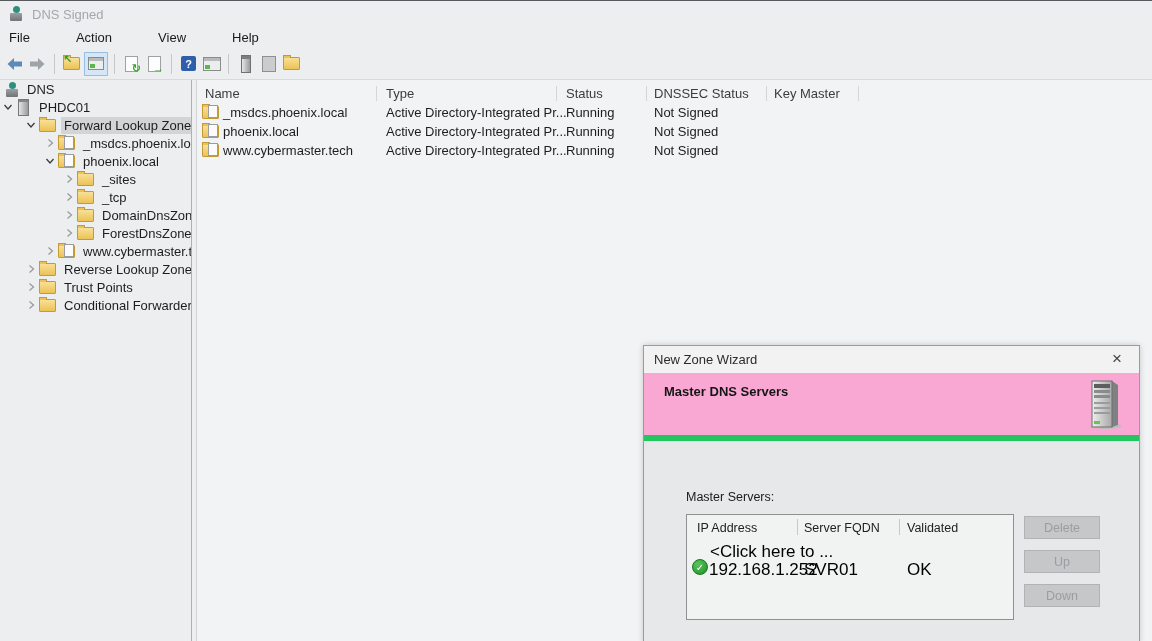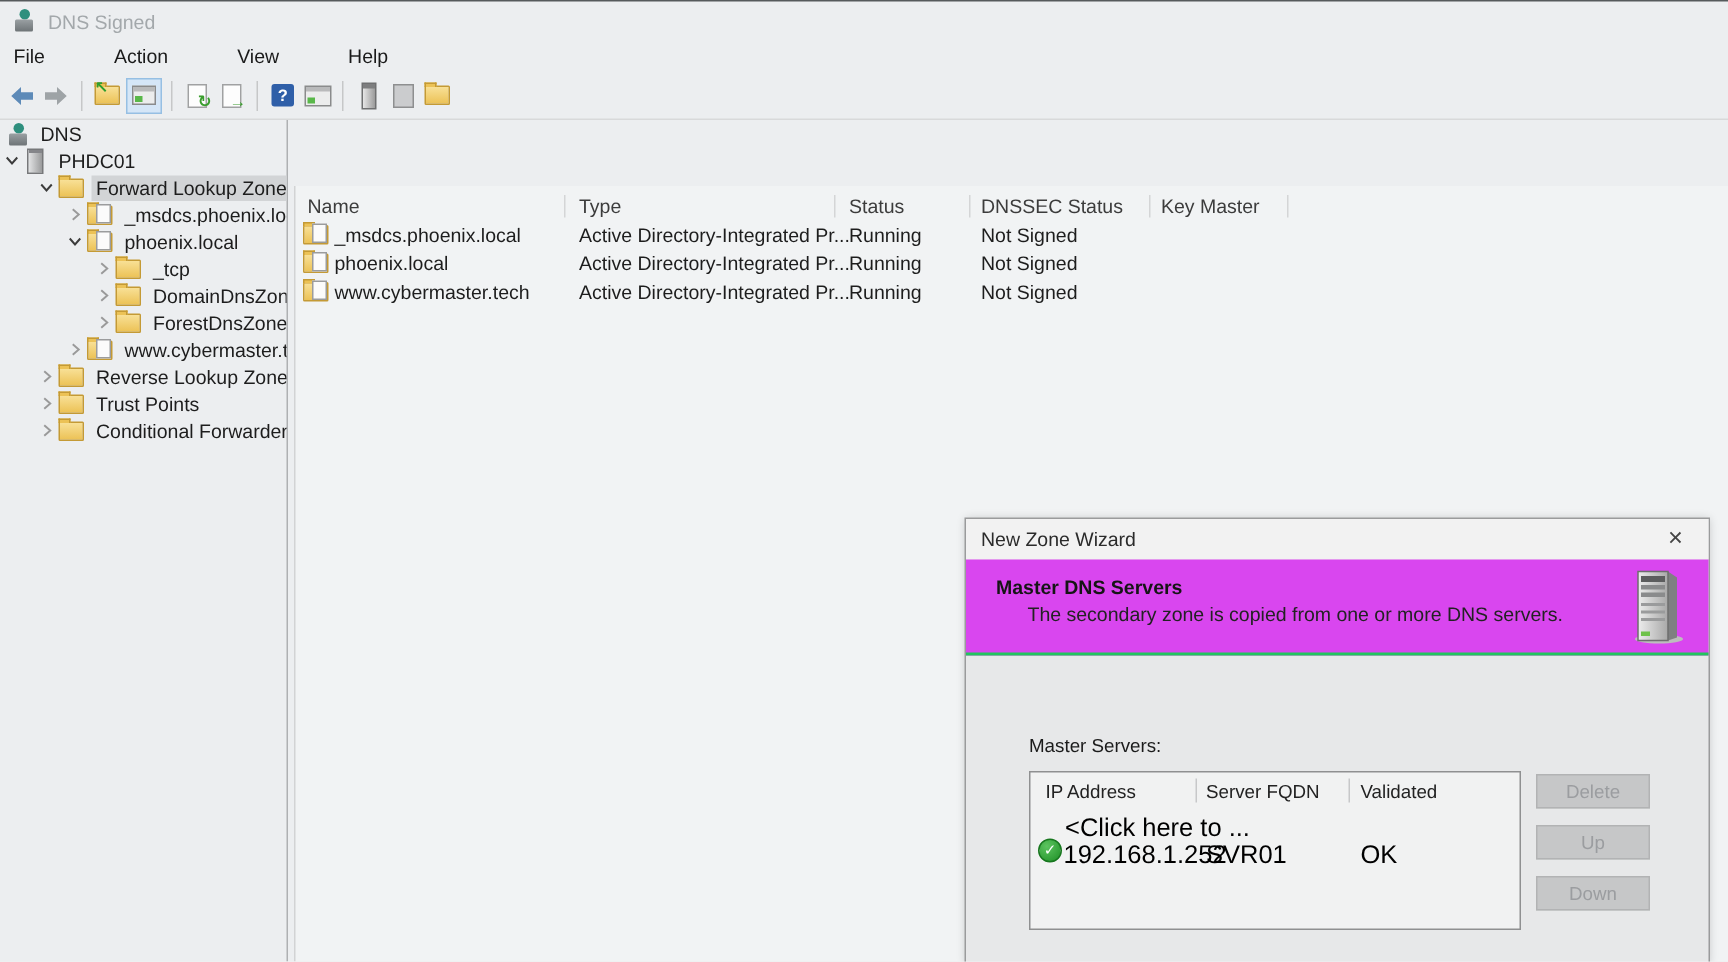--- a/index.html
+++ b/index.html
@@ -38,21 +38,21 @@
   .doc .ov{position:absolute;right:-4px;bottom:-3px;font-size:11px;line-height:11px;font-weight:bold;color:#3a9e2e;}
   .helpbox{width:15px;height:15px;background:#2f5fa8;border-radius:2px;color:#fff;font-size:11px;font-weight:bold;display:flex;align-items:center;justify-content:center;}
   .srv-tall{width:8px;height:16px;background:linear-gradient(90deg,#e6e6e6,#9b9b9b);border:1px solid #6f7071;box-shadow:inset 0 3px 0 #7d7e7f;}
   .graybox{width:12px;height:14px;background:#cbccce;border:1px solid #8e8f90;}
 
   
   svg{display:block;}
 
   
   .tree-panel{position:absolute;top:80px;left:0;width:191px;bottom:0;border-right:1px solid #aeb0b2;overflow:hidden;background:#eceef0;}
-  .list-panel{position:absolute;top:80px;left:196px;right:0;bottom:0;background:#f1f3f4;border-left:1px solid #d2d3d4;overflow:hidden;margin-top:44px;}
+  .list-panel{position:absolute;top:80px;left:196px;right:0;bottom:0;background:#f1f3f4;border-left:1px solid #d2d3d4;overflow:hidden;}
 
   
   .trow{height:18px;display:flex;align-items:center;white-space:nowrap;}
   .exp{width:16px;height:14px;flex:none;display:flex;align-items:center;justify-content:center;}
   .ic{position:relative;flex:none;margin-right:5px;}
   .ic.folder{width:15px;height:11px;background:linear-gradient(#f8e096,#ecc256);border:1px solid #c49a35;border-radius:1px;}
   .ic.folder::before{content:"";position:absolute;top:-3px;left:-1px;width:6px;height:2px;background:#ecc256;border:1px solid #c49a35;border-bottom:none;}
   .ic.zone{width:15px;height:11px;background:linear-gradient(#f8e096,#ecc256);border:1px solid #c49a35;border-radius:1px;}
   .ic.zone::before{content:"";position:absolute;top:-3px;left:-1px;width:6px;height:2px;background:#ecc256;border:1px solid #c49a35;border-bottom:none;}
   .ic.zone::after{content:"";position:absolute;right:0px;top:-2px;width:8px;height:11px;background:#fbfbfb;border:1px solid #9b9c9d;}
@@ -76,21 +76,21 @@
   .lh-sep{position:absolute;top:6px;width:1px;height:15px;background:#d4d5d6;}
   .lrow{position:relative;height:19px;}
   .lrow .ic.zone{position:absolute;left:5px;top:2px;}
   .lc{position:absolute;top:1px;white-space:nowrap;}
 
   
   .dialog{position:absolute;left:643px;top:345px;width:495px;height:296px;background:#e7e8e9;border:1px solid #9a9b9c;box-shadow:0 0 6px rgba(0,0,0,0.18);}
   .dlg-titlebar{position:absolute;top:0;left:0;right:0;height:27px;background:#f2f2f2;display:flex;align-items:center;}
   .dlg-title{margin-left:10px;color:#2b2b2b;}
   .dlg-close{position:absolute;right:11px;top:3px;width:22px;height:20px;display:flex;align-items:center;justify-content:center;font-size:17px;color:#444;}
-  .dlg-header{position:absolute;top:27px;left:0;right:0;height:62px;background:#d946ef;border-bottom:2px solid #22c55e;}
+  .dlg-header{position:absolute;top:27px;left:0;right:0;height:62px;background:#f9a8d4;border-bottom:6px solid #22c55e;}
   .dlg-h-title{position:absolute;left:20px;top:11px;font-weight:bold;color:#151515;}
   .dlg-h-sub{position:absolute;left:41px;top:29px;color:#222;}
   .dlg-server-art{position:absolute;right:13px;top:5px;}
   .dlg-body{position:absolute;top:89px;left:0;right:0;bottom:0;}
   .dlg-instr{position:absolute;left:42px;top:12px;width:392px;line-height:15px;color:#1b1b1b;font-size:12.5px;}
   .dlg-mslabel{position:absolute;left:42px;top:55px;color:#1b1b1b;font-size:12.5px;}
   .ms-table{position:absolute;left:42px;top:79px;width:326px;height:104px;background:#f1f2f2;border:1px solid #8f9091;}
   .ms-col{position:absolute;top:6px;color:#222;font-size:12.5px;}
   .ms-colsep{position:absolute;top:4px;width:1px;height:16px;background:#c7c8c9;}
   .ms-row{position:absolute;white-space:nowrap;font-size:17px;color:#000000;}
@@ -204,20 +204,29 @@
     <span class="ic zone"></span>
     <span class="lbl">phoenix.local</span>
   </div>
   <div class="trow d3">
     <span class="exp">
         <svg width="14" height="14">
           <polyline points="5.5,3.5 9.5,7 5.5,10.5" fill="none" stroke="#9a9a9a" stroke-width="1.3"></polyline>
         </svg>
       </span>
     <span class="ic folder"></span>
+    <span class="lbl">_sites</span>
+  </div>
+  <div class="trow d3">
+    <span class="exp">
+        <svg width="14" height="14">
+          <polyline points="5.5,3.5 9.5,7 5.5,10.5" fill="none" stroke="#9a9a9a" stroke-width="1.3"></polyline>
+        </svg>
+      </span>
+    <span class="ic folder"></span>
     <span class="lbl">_tcp</span>
   </div>
   <div class="trow d3">
     <span class="exp">
         <svg width="14" height="14">
           <polyline points="5.5,3.5 9.5,7 5.5,10.5" fill="none" stroke="#9a9a9a" stroke-width="1.3"></polyline>
         </svg>
       </span>
     <span class="ic folder"></span>
     <span class="lbl">DomainDnsZones</span>
@@ -305,21 +314,20 @@
   </div>
 </div>
 
 <div class="dialog">
   <div class="dlg-titlebar">
     <span class="dlg-title">New Zone Wizard</span>
     <span class="dlg-close">×</span>
   </div>
   <div class="dlg-header">
     <div class="dlg-h-title">Master DNS Servers</div>
-    <div class="dlg-h-sub">The secondary zone is copied from one or more DNS servers.</div>
     <div class="dlg-server-art">
       <svg width="42" height="52" viewBox="0 0 42 52">
         <defs>
             <linearGradient id="svg1" x1="0" y1="0" x2="1" y2="0">
           <stop offset="0" stop-color="#ededed"></stop>
               <stop offset="1" stop-color="#a8a8a8"></stop>
         </linearGradient>
           </defs>
         <ellipse cx="22" cy="48" rx="16" ry="3" fill="#bdbdbd"></ellipse>
         <polygon points="28,3 34,7 34,47 28,49" fill="#7f8081"></polygon>

